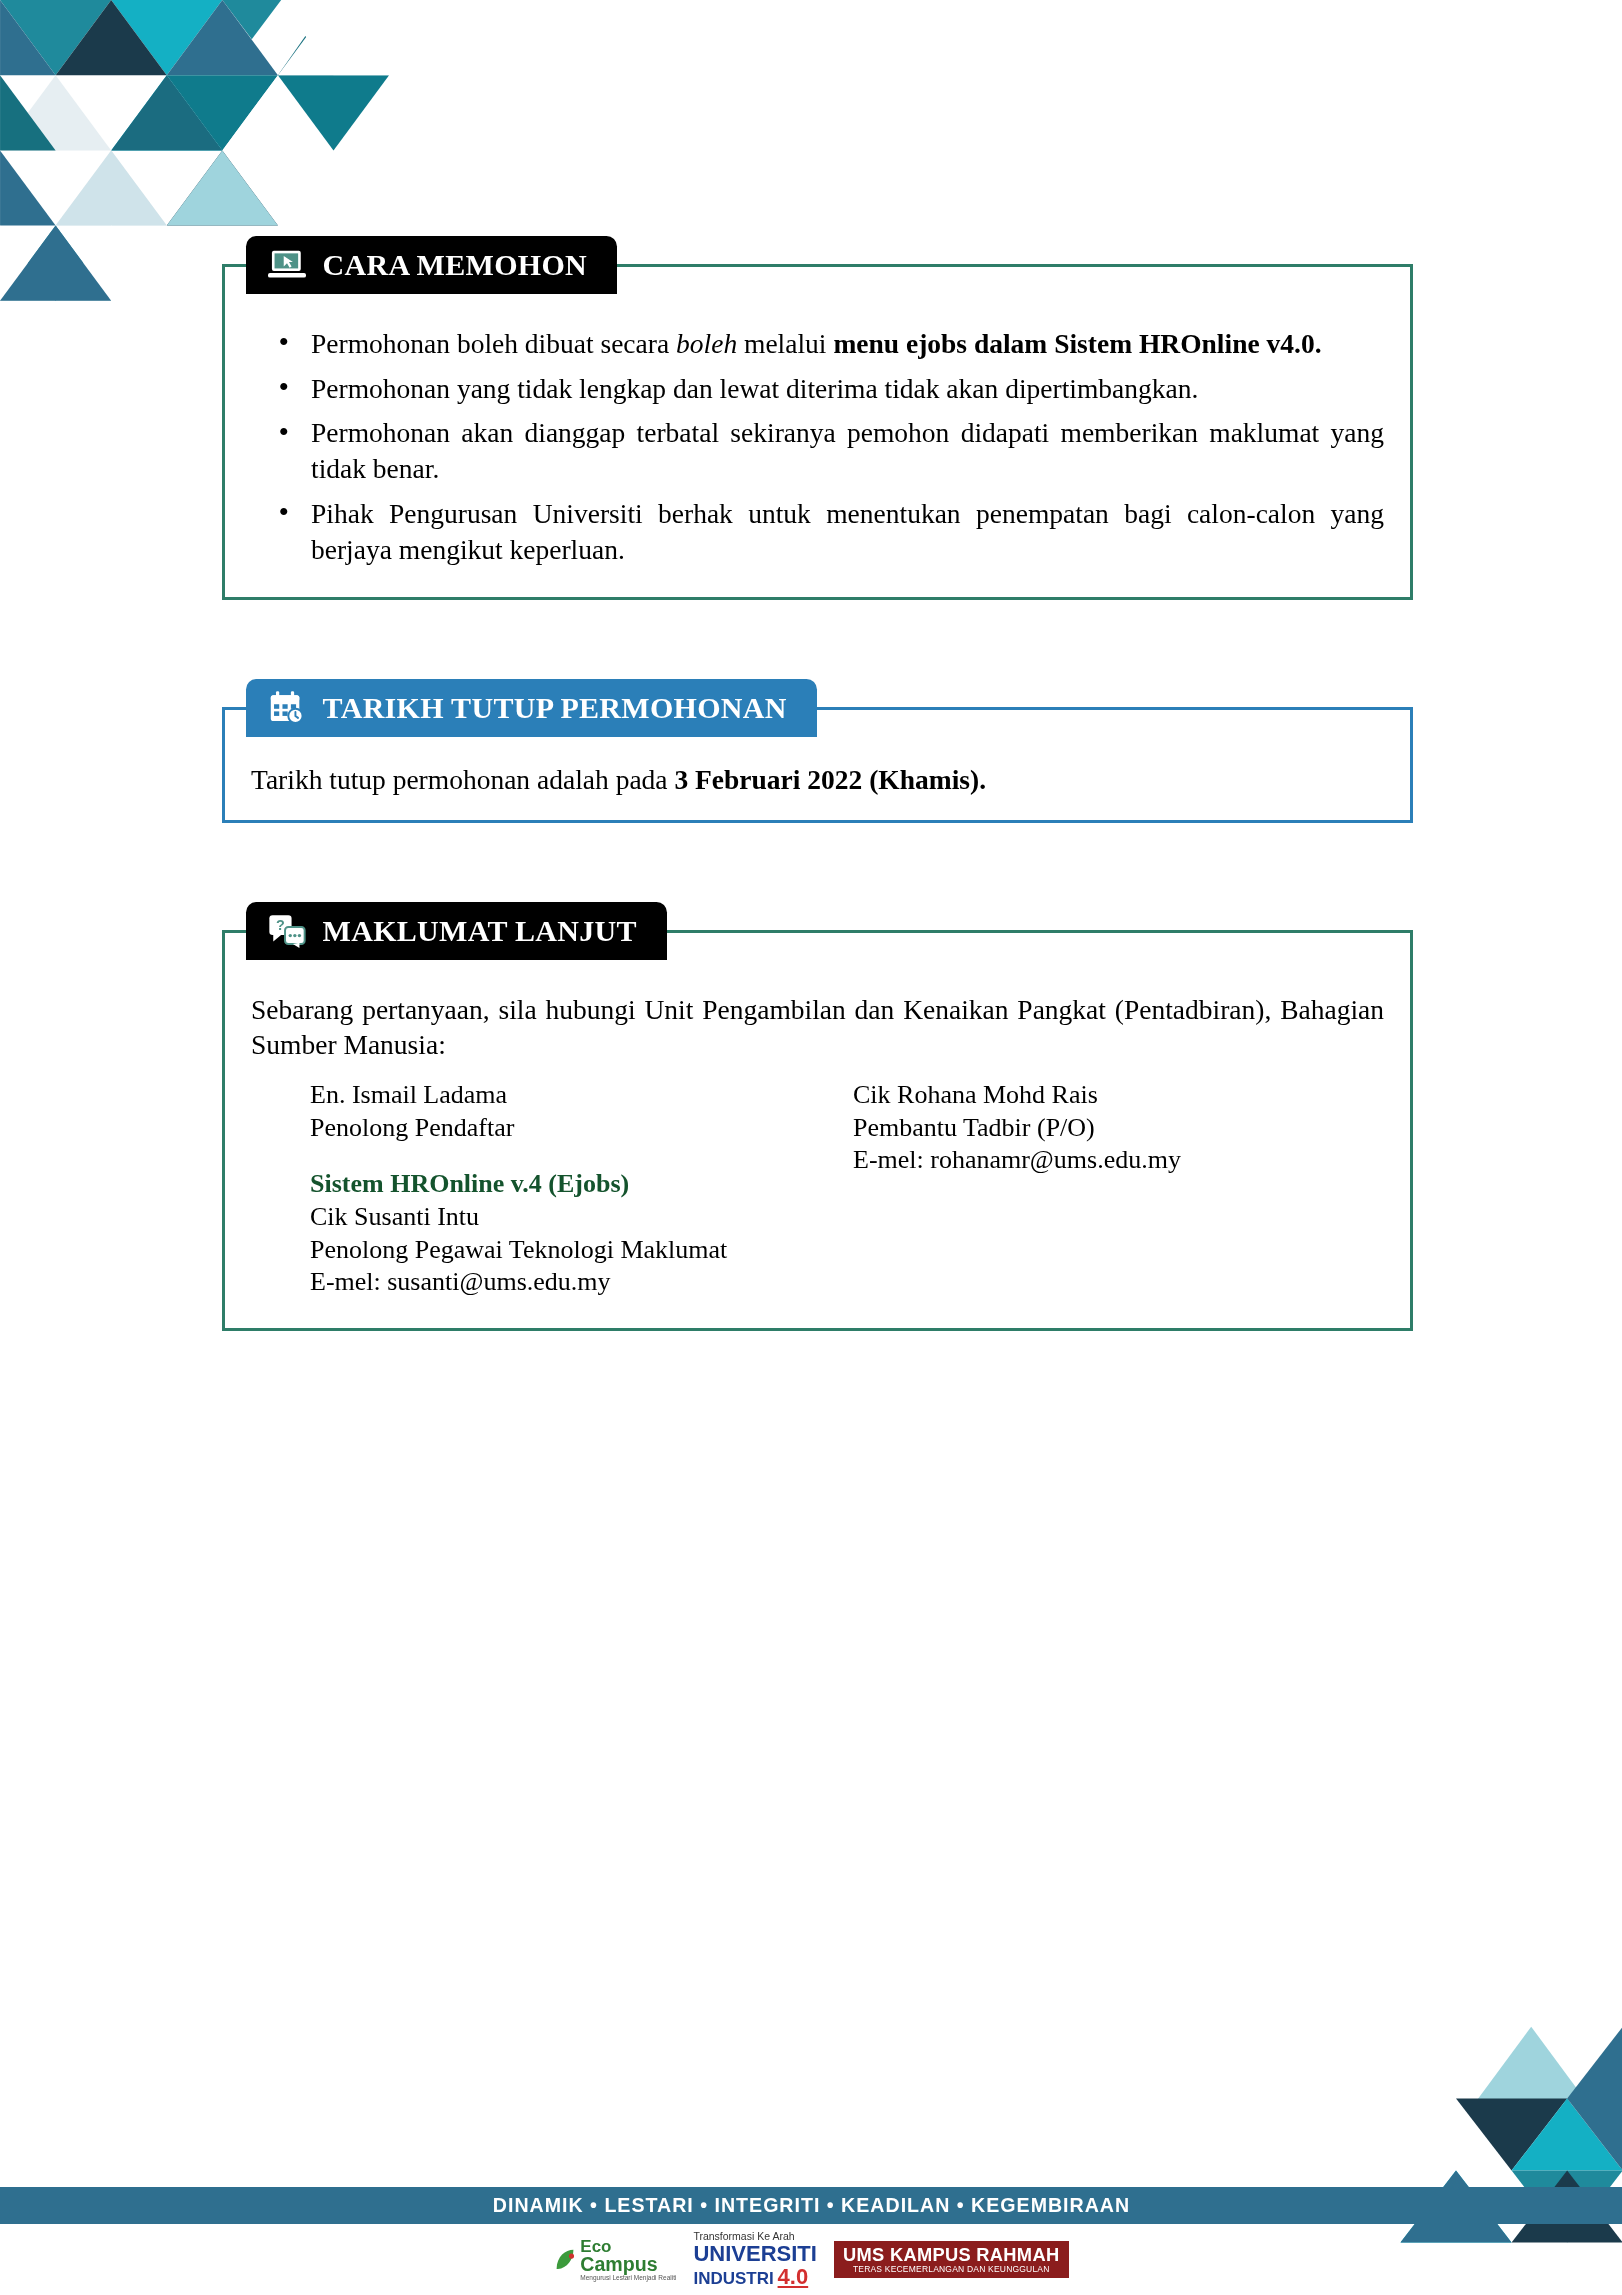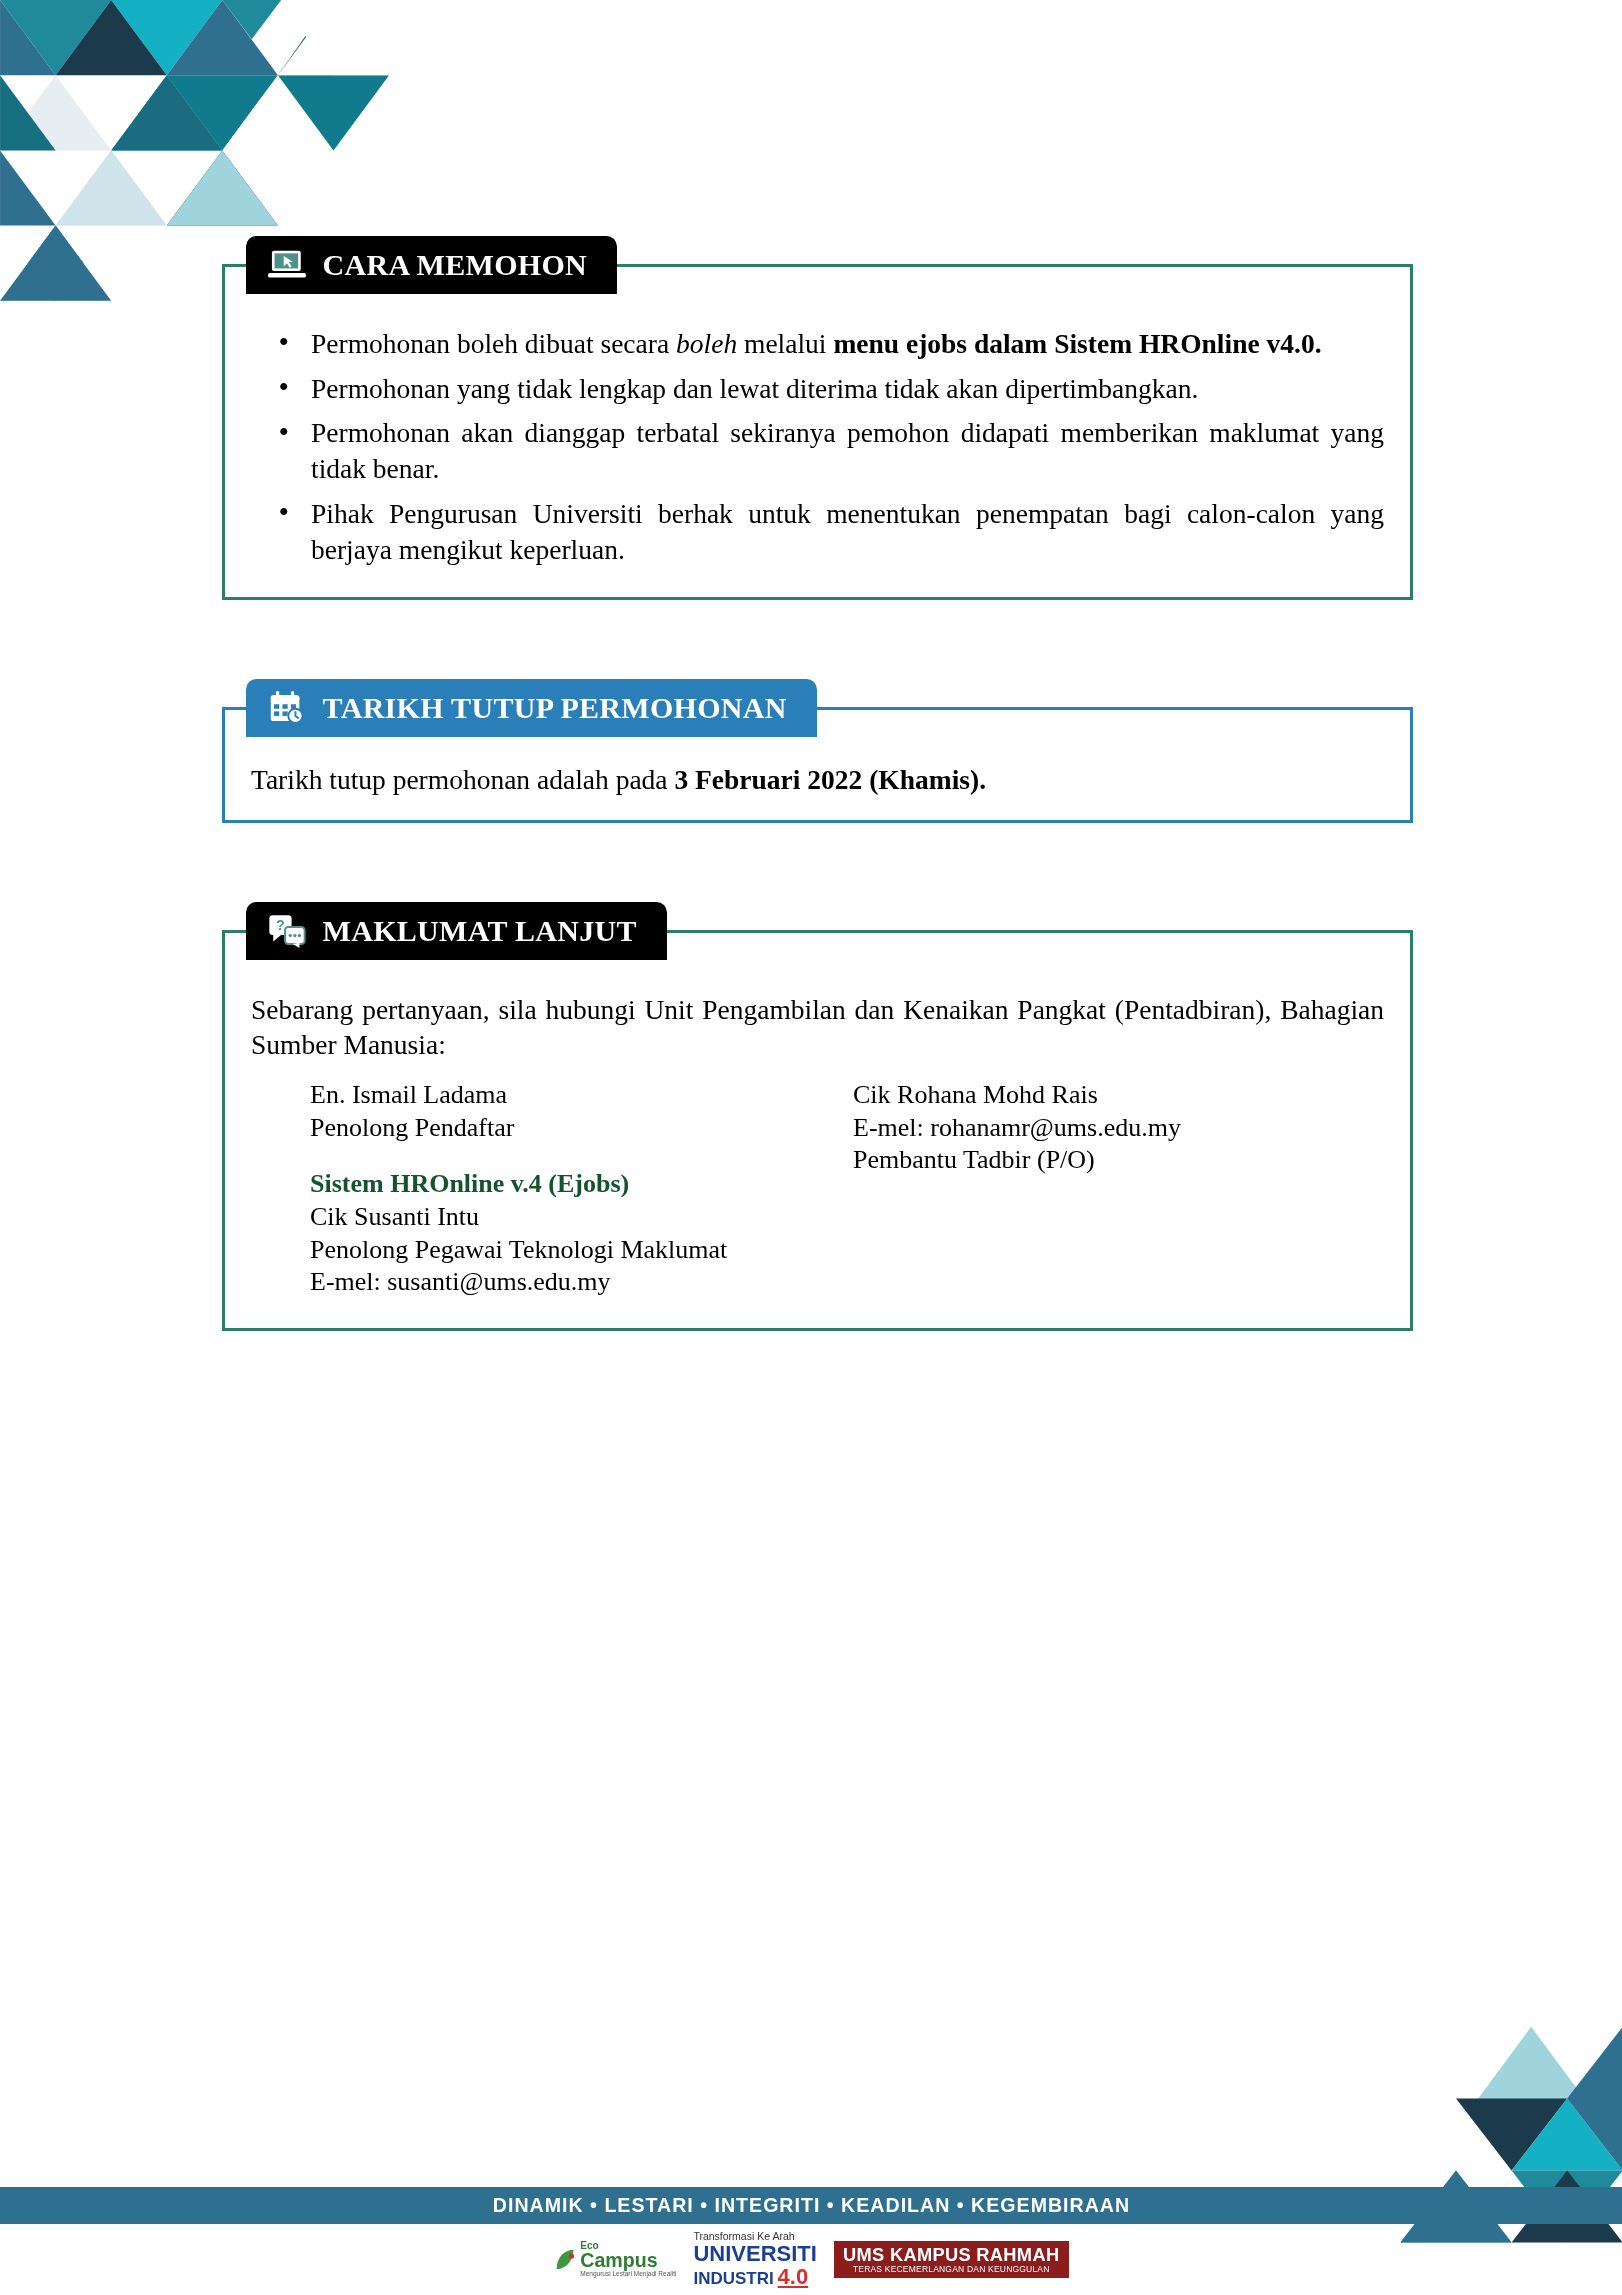--- a/index.html
+++ b/index.html
@@ -145,21 +145,21 @@
     display: flex;
     align-items: center;
     justify-content: center;
     gap: 17px;
   }
   .logo-eco {
     display: flex; align-items: center; gap: 3.9px;
     font-family: "Liberation Sans", sans-serif;
   }
   .logo-eco .eco-text { line-height: 1; }
-  .logo-eco .eco-top { color: #2e7d32; font-size: 10px; font-weight: bold; }
+  .logo-eco .eco-top { color: #2e7d32; font-size: 17px; font-weight: bold; }
   .logo-eco .eco-bot { color: #2e7d32; font-size: 19.6px; font-weight: bold; }
   .logo-eco .eco-sub { color: #555; font-size: 6.5px; }
   .logo-u40 {
     font-family: "Liberation Sans", sans-serif;
     line-height: 1.05;
   }
   .logo-u40 .l1 { font-size: 10.5px; color: #333; }
   .logo-u40 .l2 { font-size: 22px; font-weight: bold; color: #1c3f94; }
   .logo-u40 .l3 { font-size: 17px; font-weight: bold; color: #1c3f94; }
   .logo-u40 .num { color: #d32f2f; font-size: 22px; font-weight: bold; text-decoration: underline; }
@@ -305,22 +305,22 @@
         <div class="contact-col col-left">
           <div class="name">En. Ismail Ladama</div>
           <div>Penolong Pendaftar</div>
           <div class="sub-title">Sistem HROnline v.4 (Ejobs)</div>
           <div>Cik Susanti Intu</div>
           <div>Penolong Pegawai Teknologi Maklumat</div>
           <div>E-mel: susanti@ums.edu.my</div>
         </div>
         <div class="contact-col col-right">
           <div class="name">Cik Rohana Mohd Rais</div>
+          <div>Pembantu Tadbir (P/O)</div>
           <div>E-mel: rohanamr@ums.edu.my</div>
-          <div>Pembantu Tadbir (P/O)</div>
         </div>
       </div>
     </div>
   </div>
 
 </div>
 
 <div class="footer-bar">
   <span class="tagline">DINAMIK  •  LESTARI  •  INTEGRITI  •  KEADILAN  •  KEGEMBIRAAN</span>
 </div>

